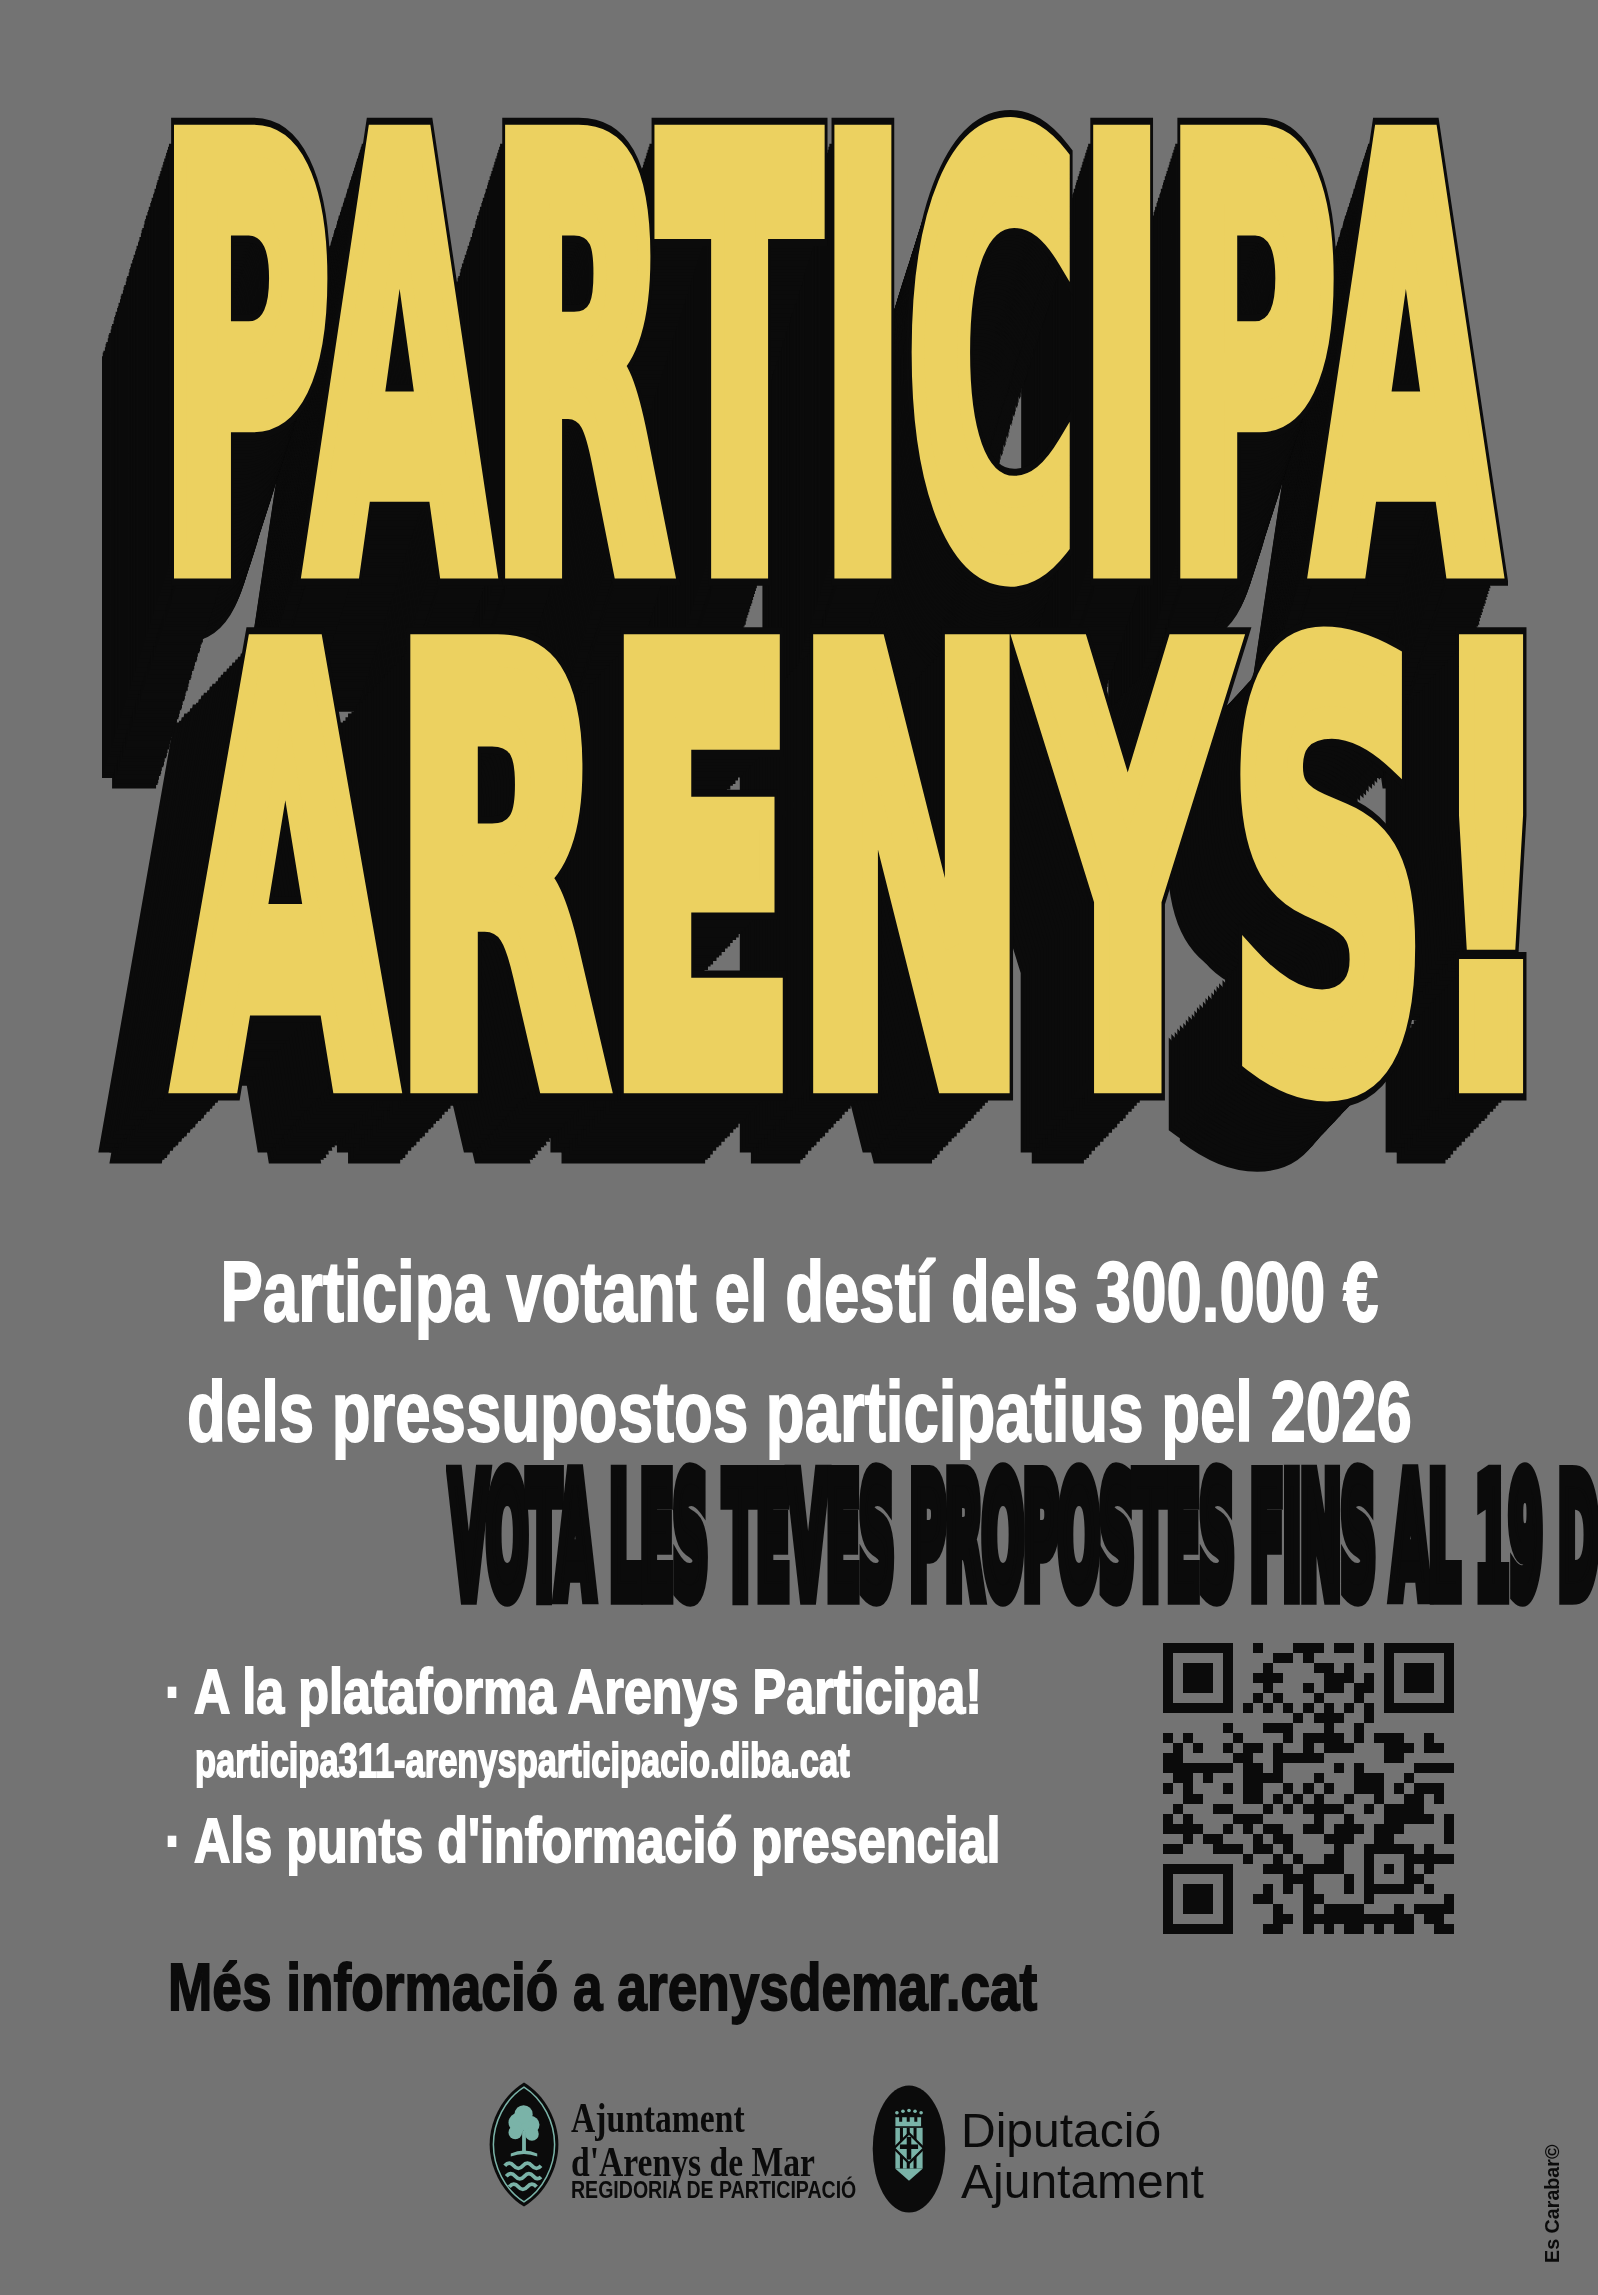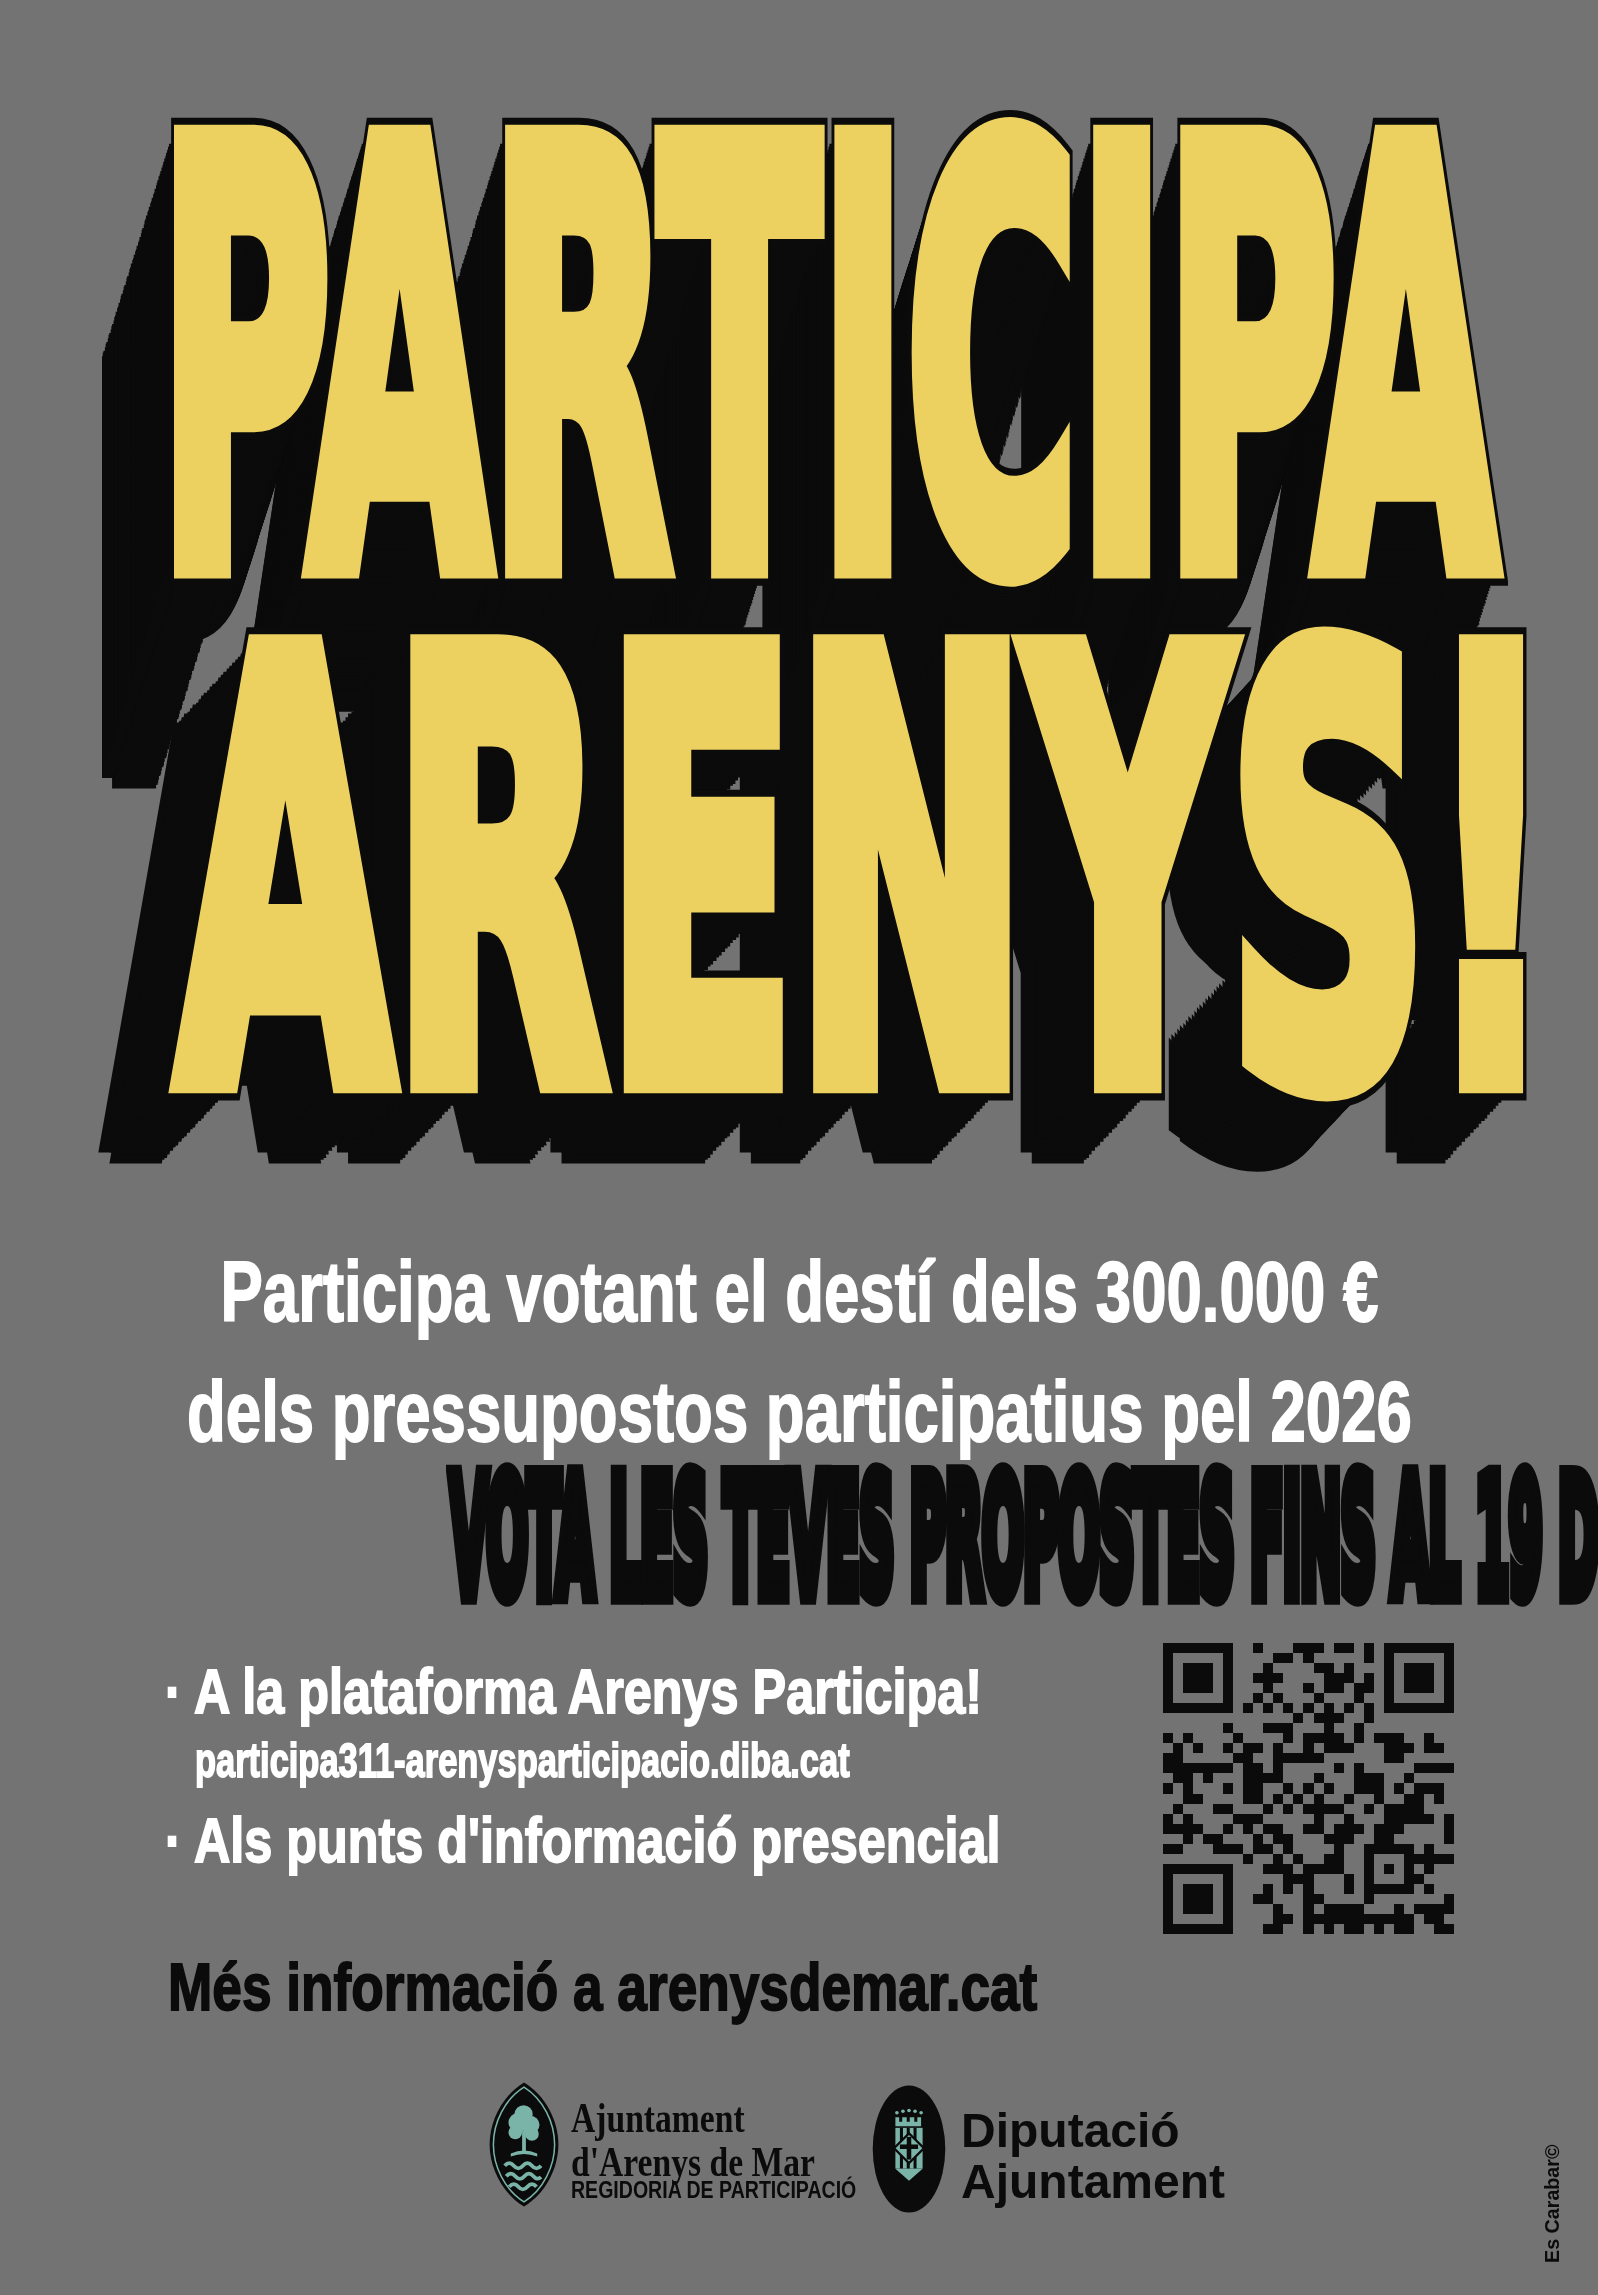--- a/index.html
+++ b/index.html
@@ -55,21 +55,21 @@
     font-weight:700;
     color:#0b0b0b;
     line-height:1.04;
     white-space:nowrap;
     transform:scale(var(--sx,1),var(--sy,1));
     transform-origin:0 0;
   }
   .sans-logo-block{
     position:absolute;
     font-family:"Liberation Sans",sans-serif;
-    font-weight:700;
+    font-weight:400;
     color:#0b0b0b;
     line-height:1.06;
     white-space:nowrap;
     transform:scale(var(--sx,1),var(--sy,1));
     transform-origin:0 0;
   }
   .credit{
     position:absolute;
     left:1541px;top:2263px;
     transform:rotate(-90deg);

